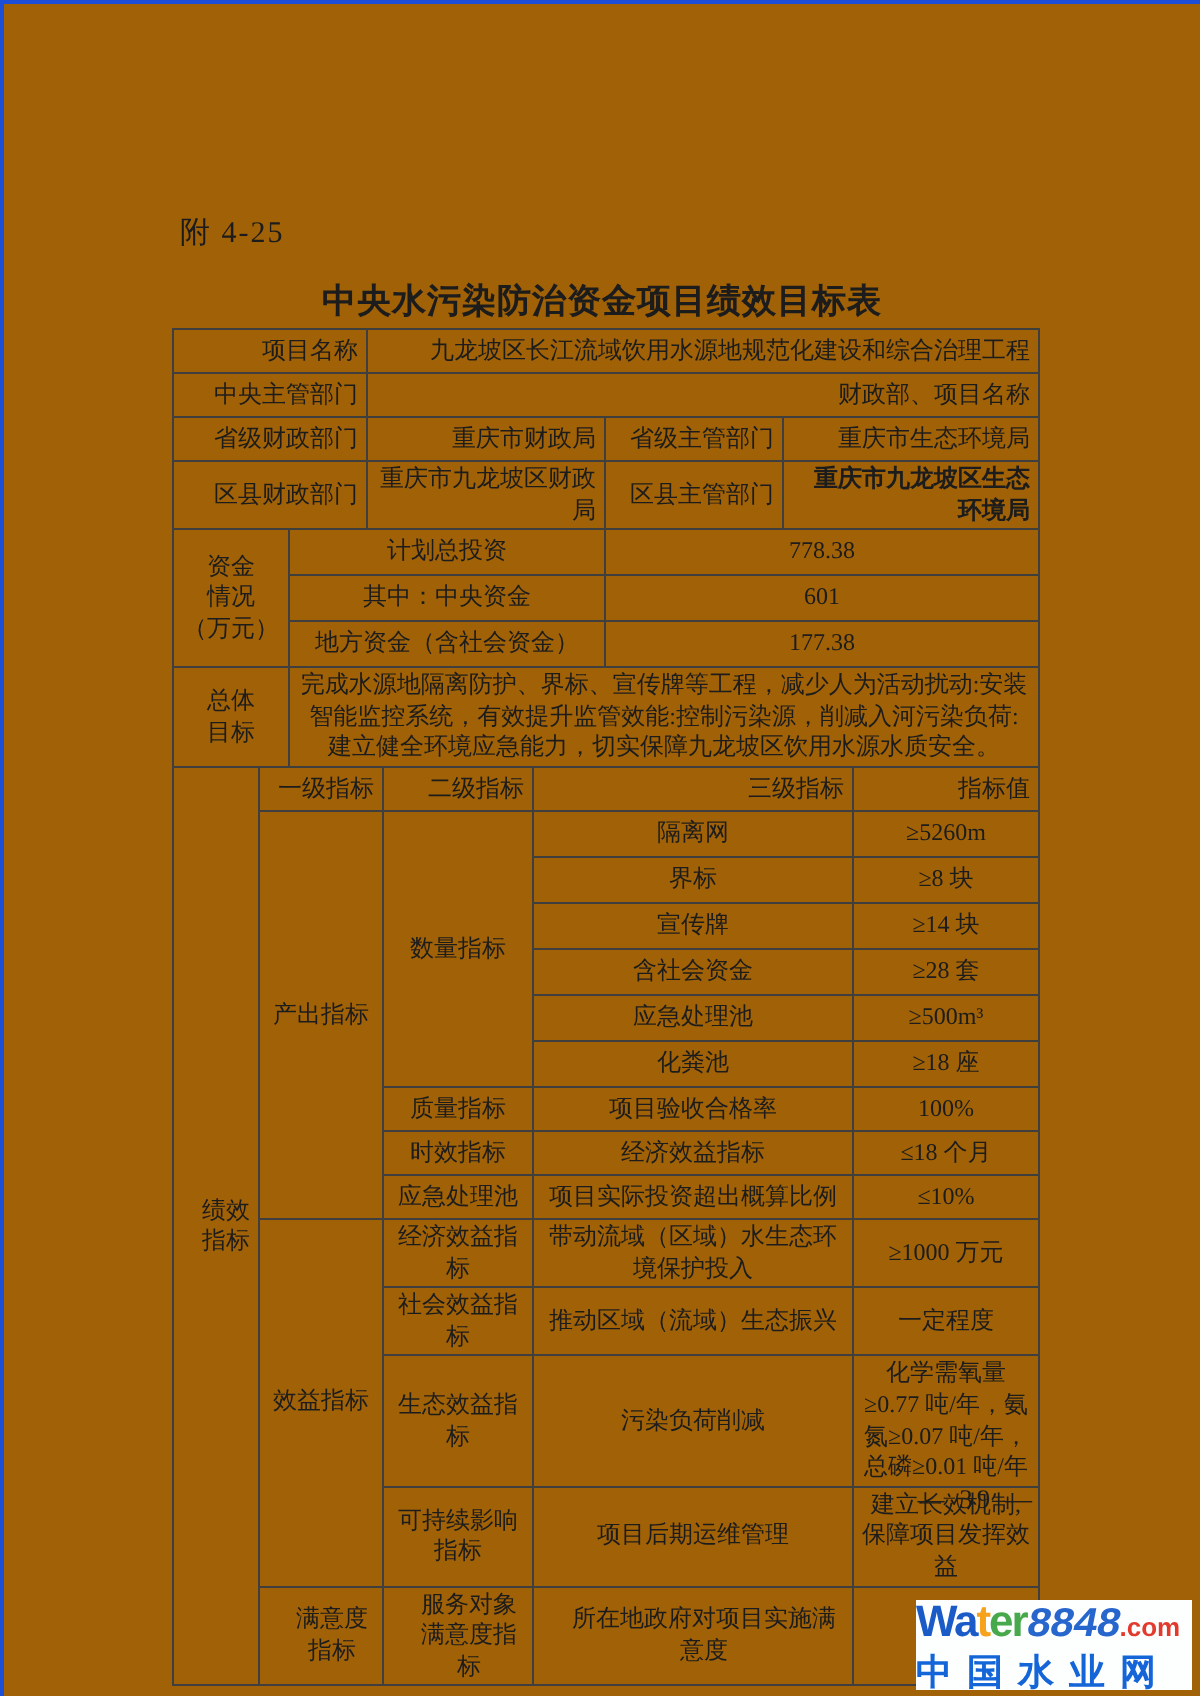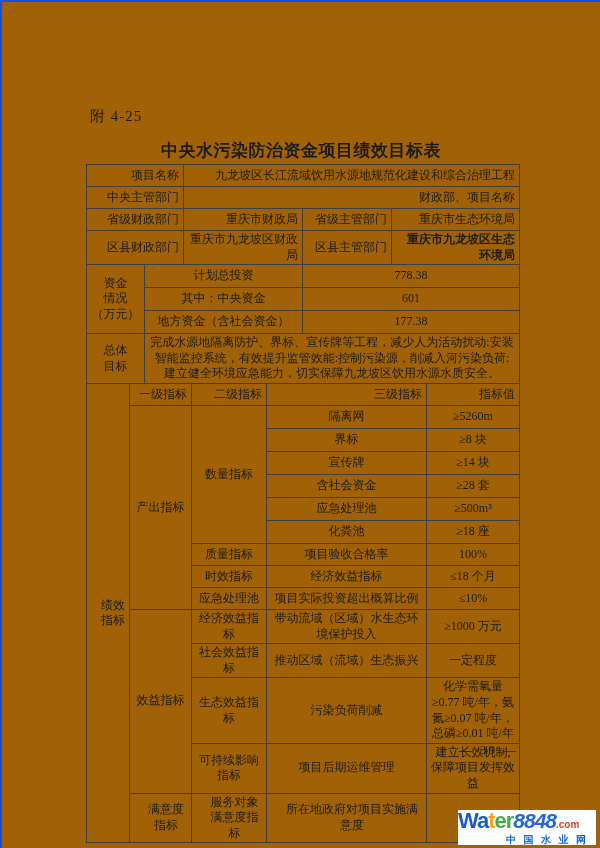--- a/index.html
+++ b/index.html
@@ -55,28 +55,28 @@
     position:absolute;right:4px;bottom:3px;width:138px;
     font-family:"Liberation Sans","DejaVu Sans",sans-serif;
     line-height:1;text-align:left;background:#fdfefe;
   }
   .wm-line1{white-space:nowrap;}
   .wm-water{font-weight:800;font-size:22px;letter-spacing:-1px;}
   .wm-wa{color:#1a5bc8;}
   .wm-t{color:#f6a21a;}
   .wm-er{color:#47a94b;}
   .wm-num{
-    font-family:Liberation Sans, sans-serif;
+    font-family:Liberation Mono, monospace;
     font-style:italic;font-weight:700;font-size:21px;color:#2766cd;
     letter-spacing:-1px;
   }
-  .wm-dom{font-size:10px;font-weight:700;color:#e23b2e;}
+  .wm-dom{font-size:13px;font-weight:700;color:#e23b2e;}
   .wm-cn{
-    margin-top:3px;font-size:10px;font-weight:700;color:#1465d8;
-    letter-spacing:7.5px;white-space:nowrap;margin-left:48px;
+    margin-top:3px;font-size:18px;font-weight:700;color:#1465d8;
+    letter-spacing:7.5px;white-space:nowrap;
   }
 </style>
 </head>
 <body>
 
 <div class="page">
 
   <div class="doc-label">附 4-25</div>
   <div class="doc-title">中央水污染防治资金项目绩效目标表</div>
 

